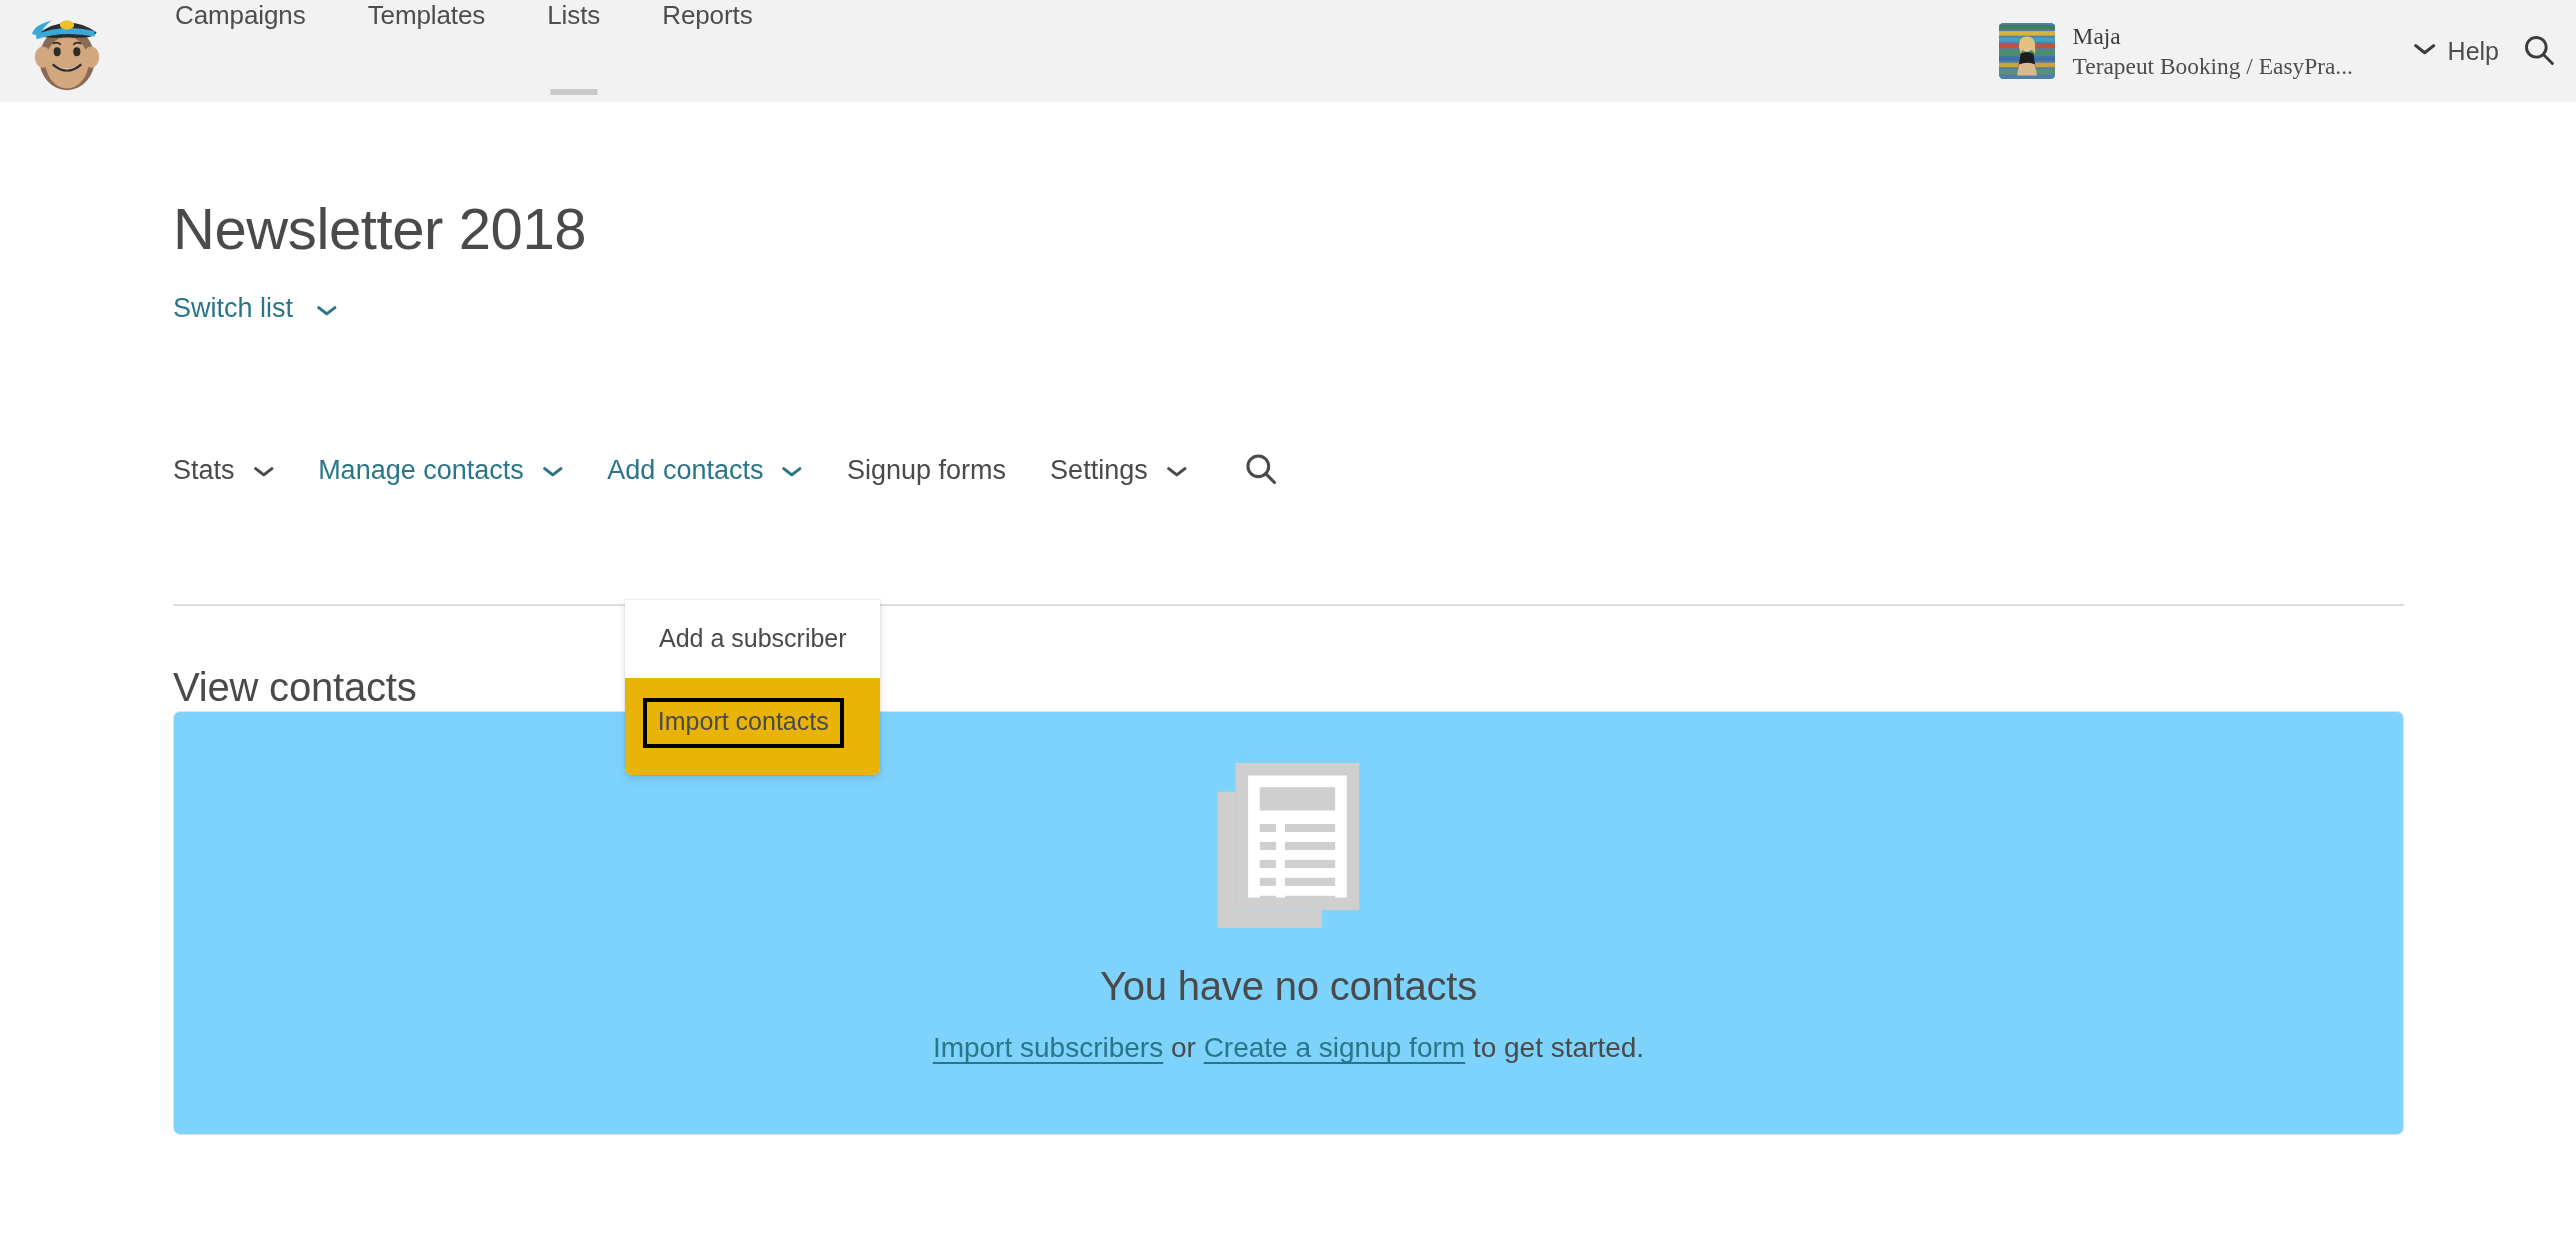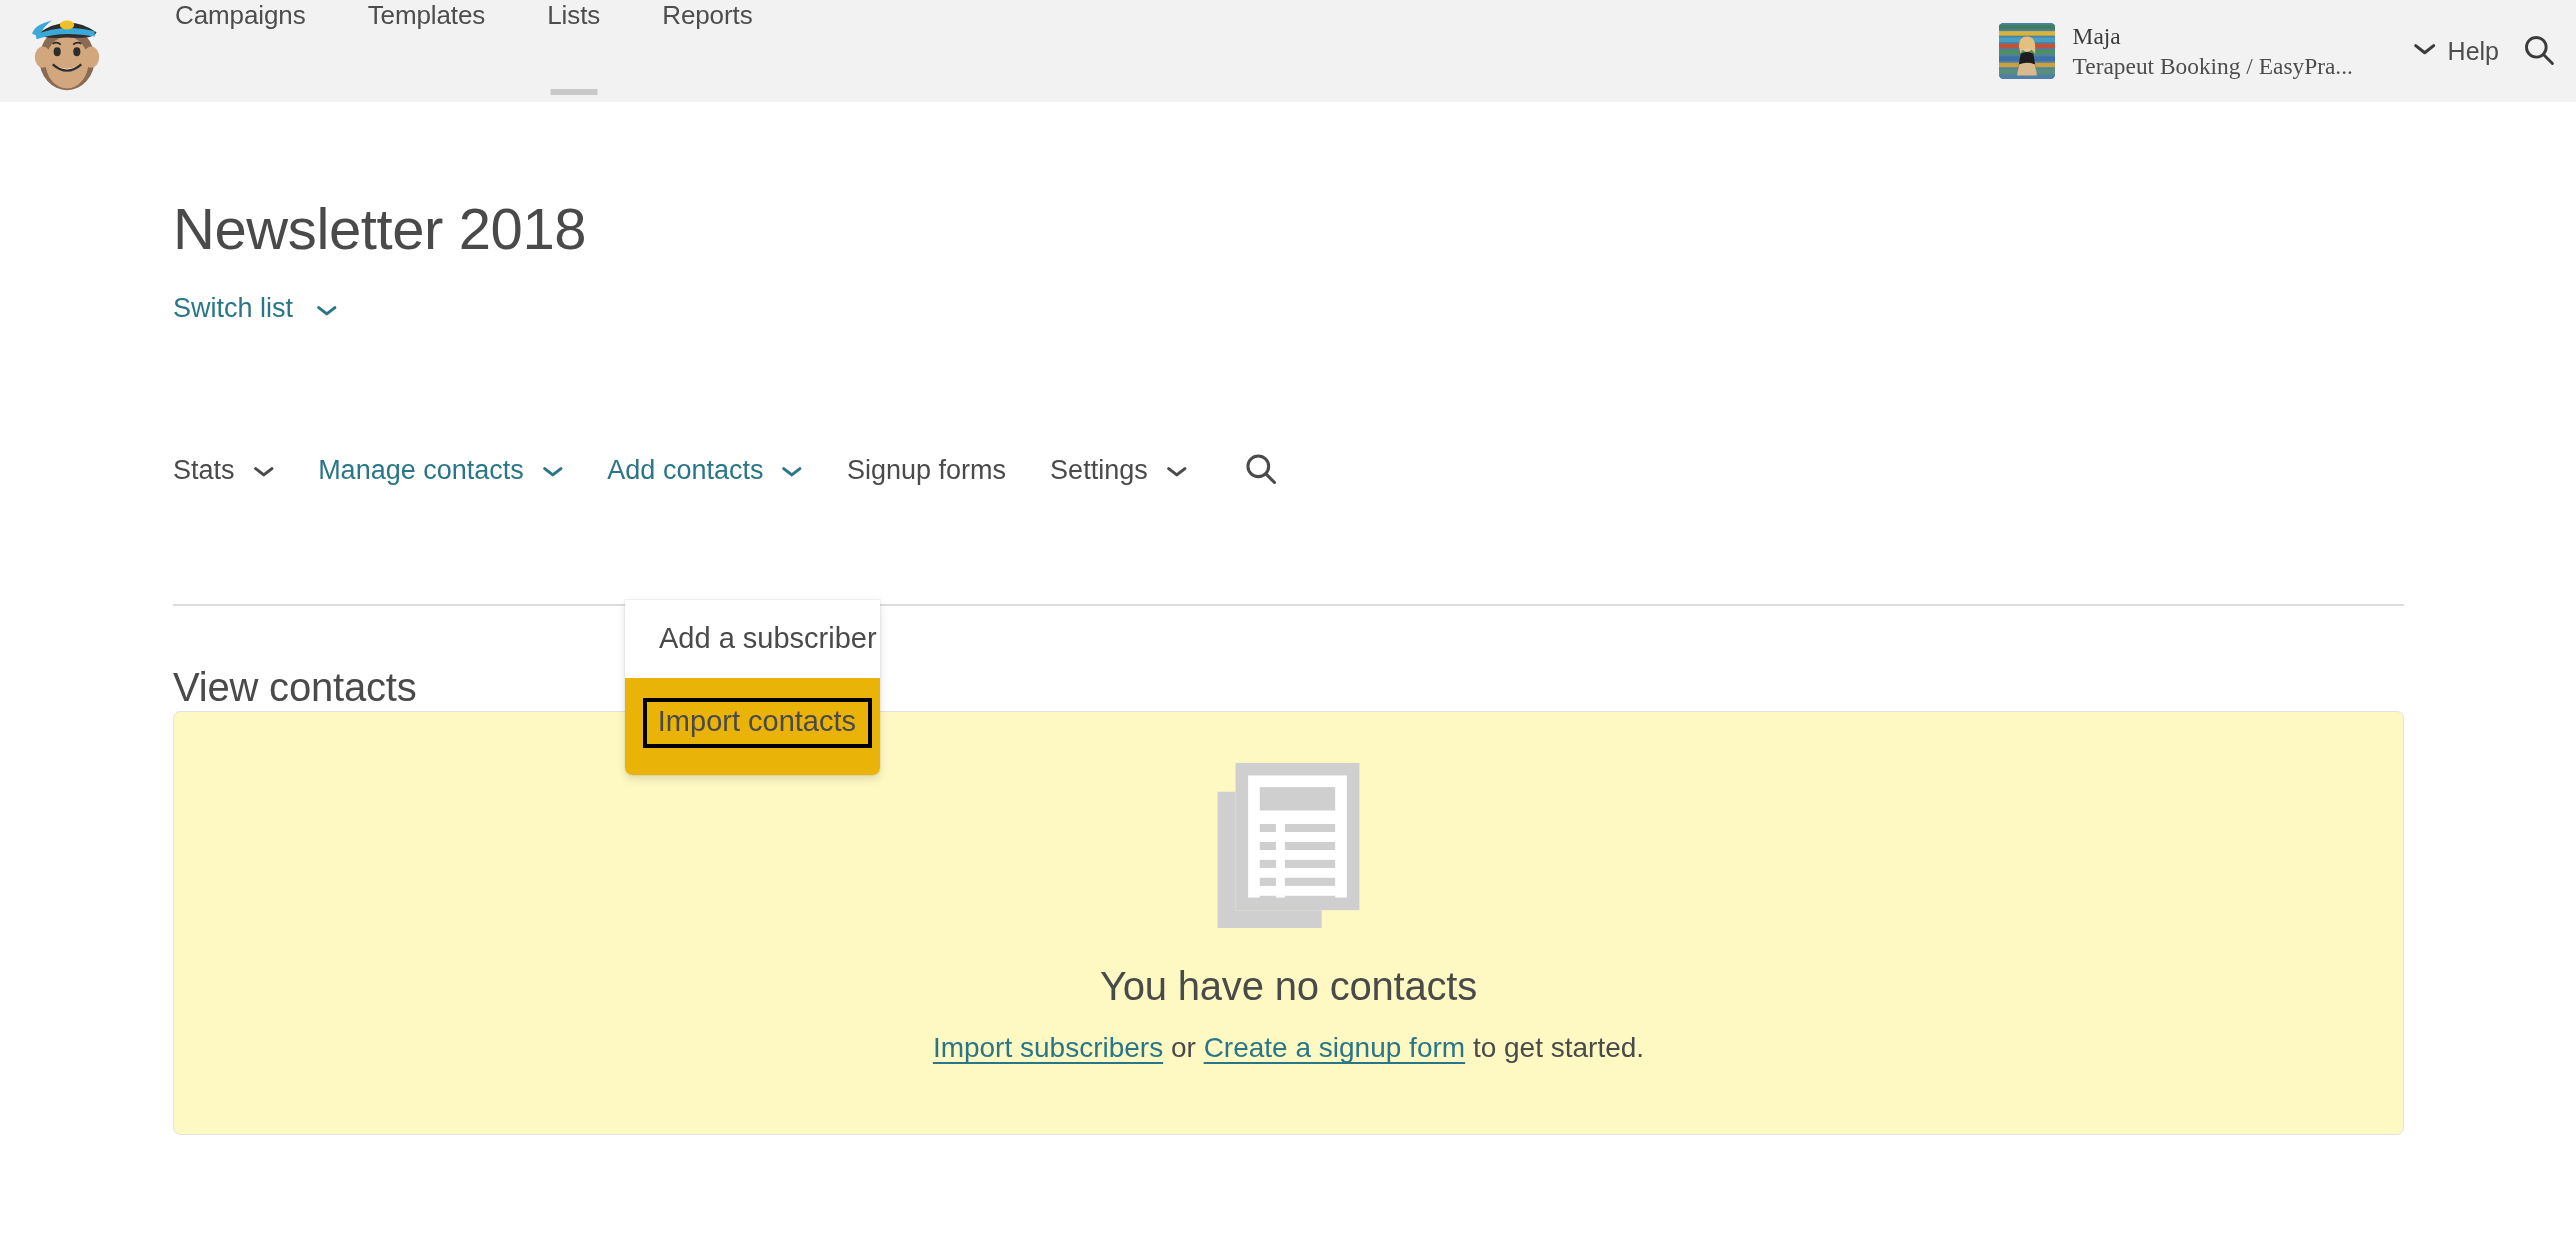--- a/index.html
+++ b/index.html
@@ -199,21 +199,21 @@
     top: 498px;
     width: 255px;
     background: #ffffff;
     border-radius: 0 0 7.2px 7.2px;
     box-shadow: 0 3.6px 9px rgba(0,0,0,0.13), 0 0 0 0.9px rgba(0,0,0,0.045);
     z-index: 40;
     padding-bottom: 0;
     overflow: hidden;
   }
   .dd-item {
-    font-size: 29px;
+    font-size: 25px;
     color: #4a4a4a;
     padding: 23.4px 0 23.4px 34px;
     cursor: pointer;
     line-height: 31px;
     white-space: nowrap;
   }
   .dd-item.highlight {
     background: #eab308;
     padding: 20px 0 27px 34px;
   }
@@ -237,21 +237,21 @@
   }
 
   .card {
     position: absolute;
     left: 173px;
     top: 609px;
     width: 2231px;
     height: 424px;
     border: 1.8px solid #e2e2e2;
     border-radius: 7.2px;
-    background: #fef9c3;
+    background: #7dd3fc;
   }
 
   .empty-state {
     position: absolute;
     left: 0; right: 0;
     top: 47px;
     display: flex;
     flex-direction: column;
     align-items: center;
   }

